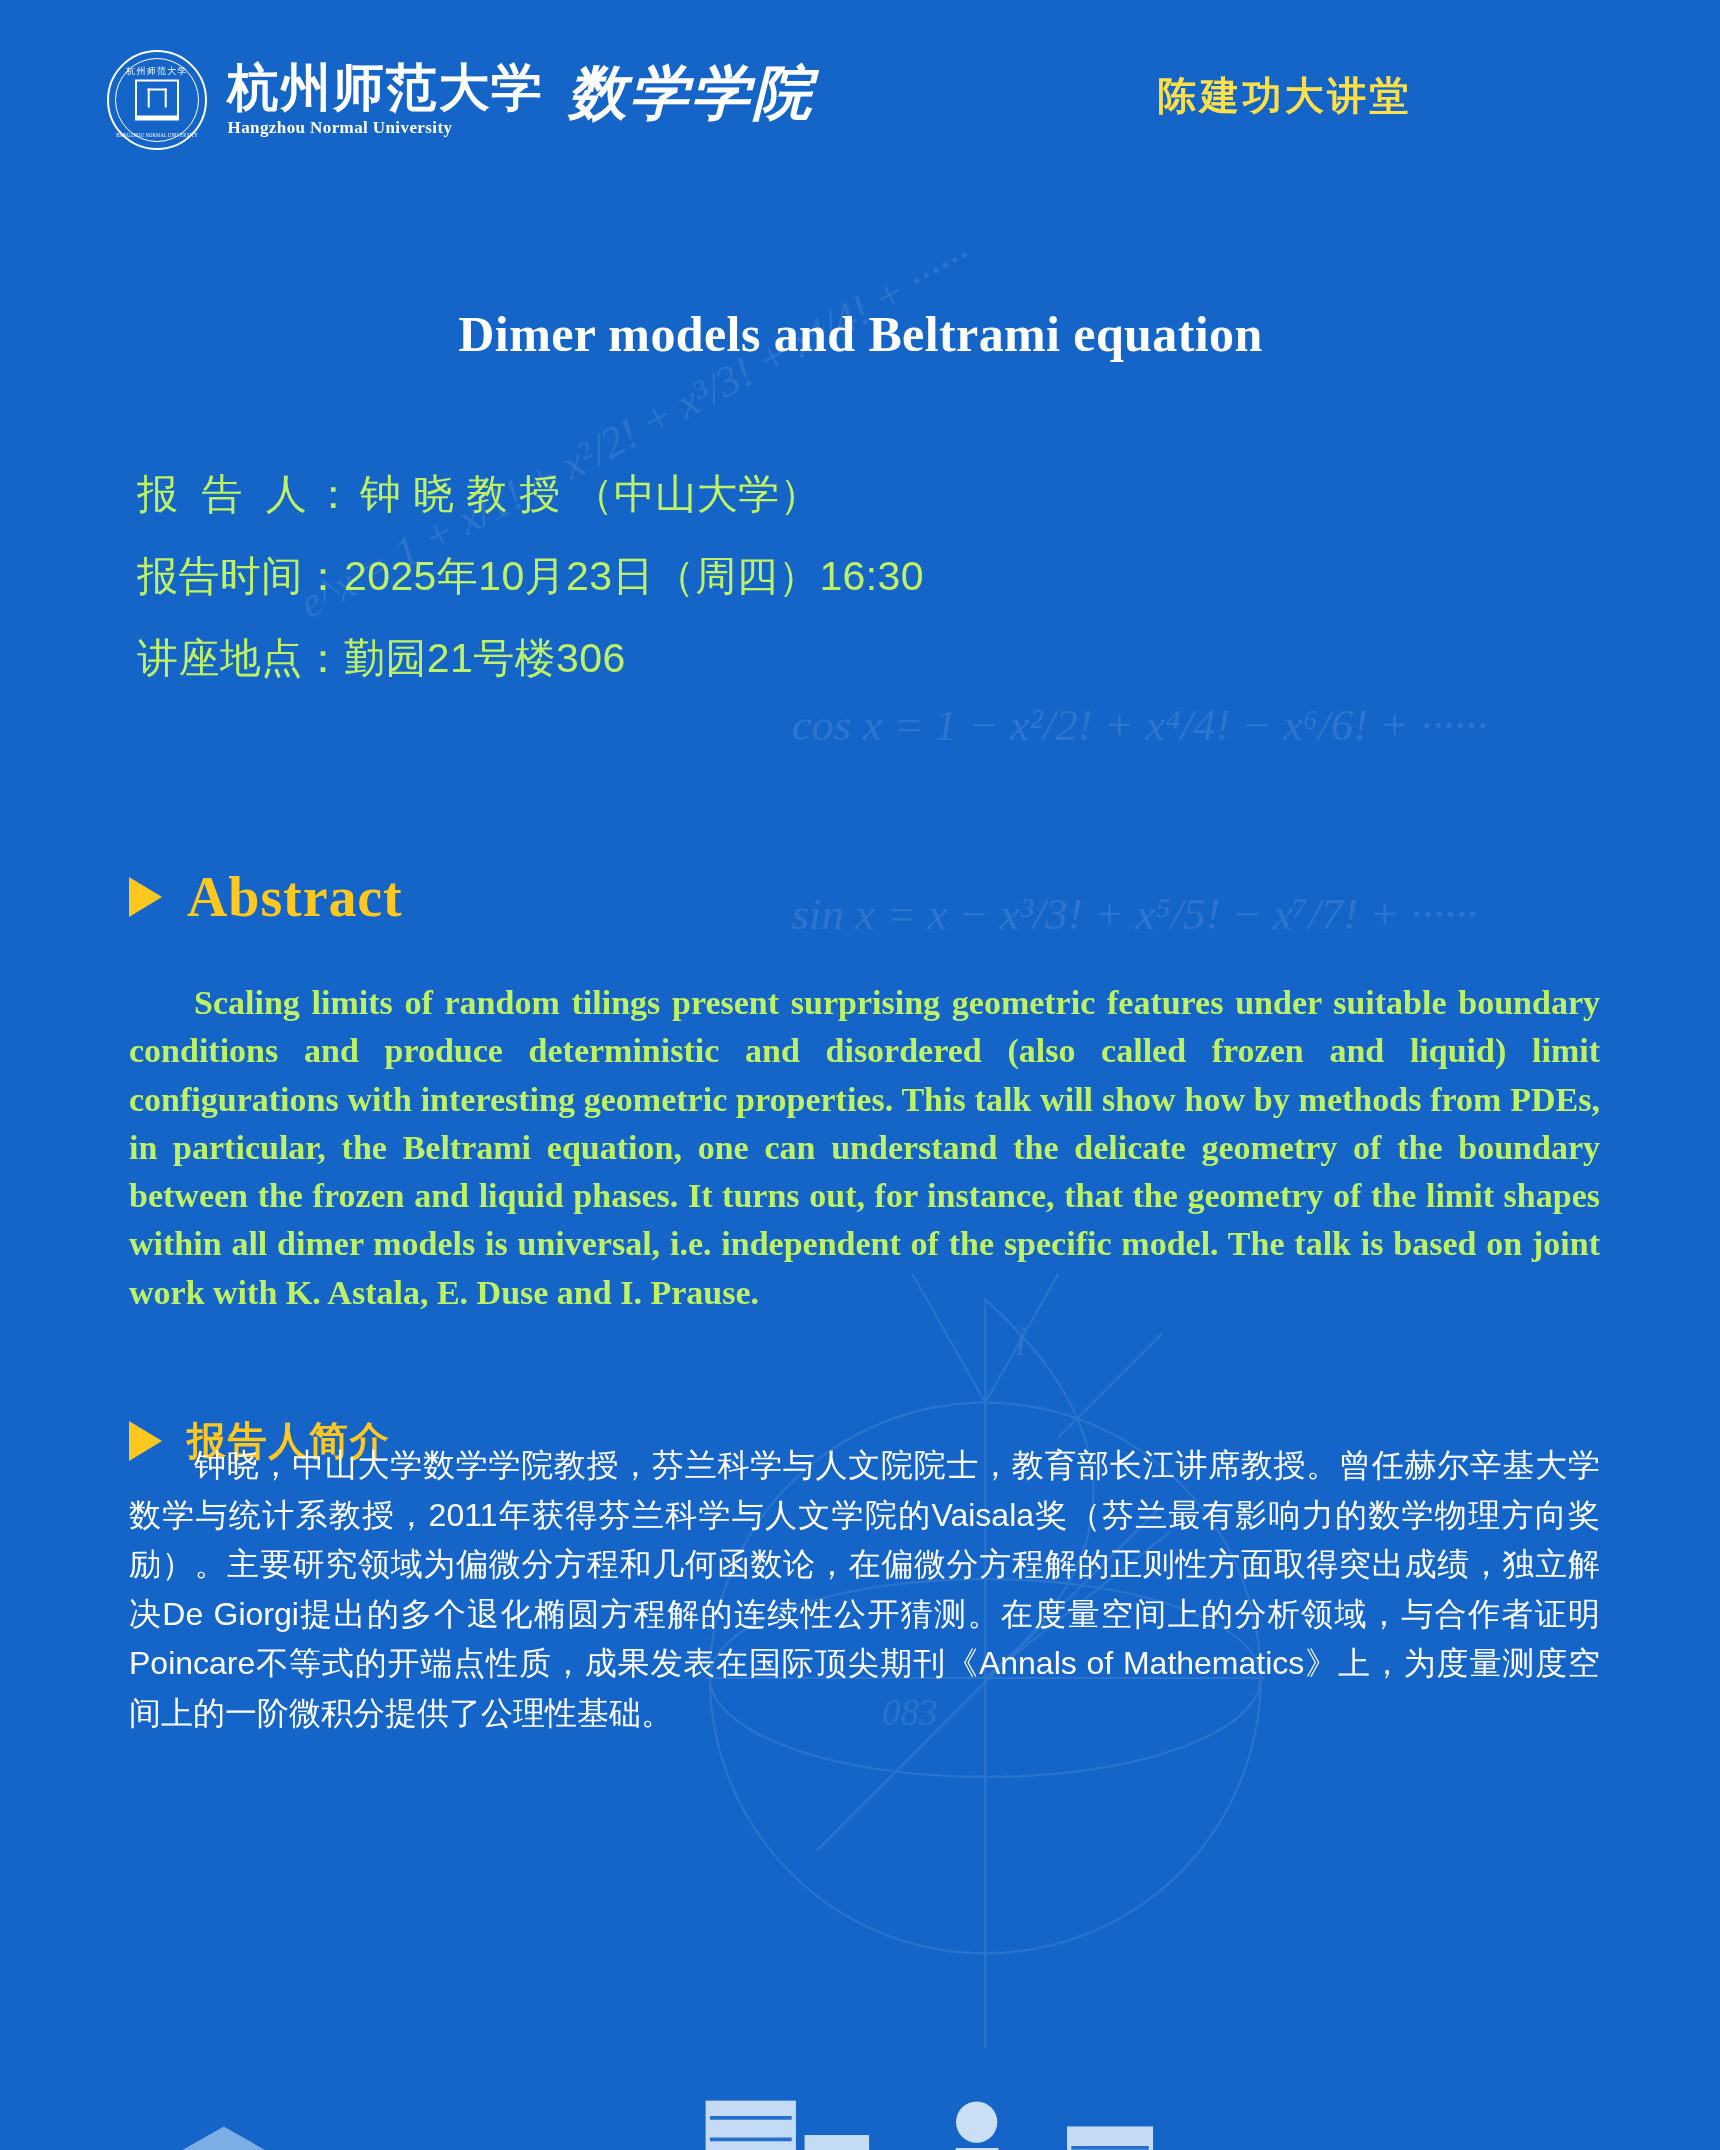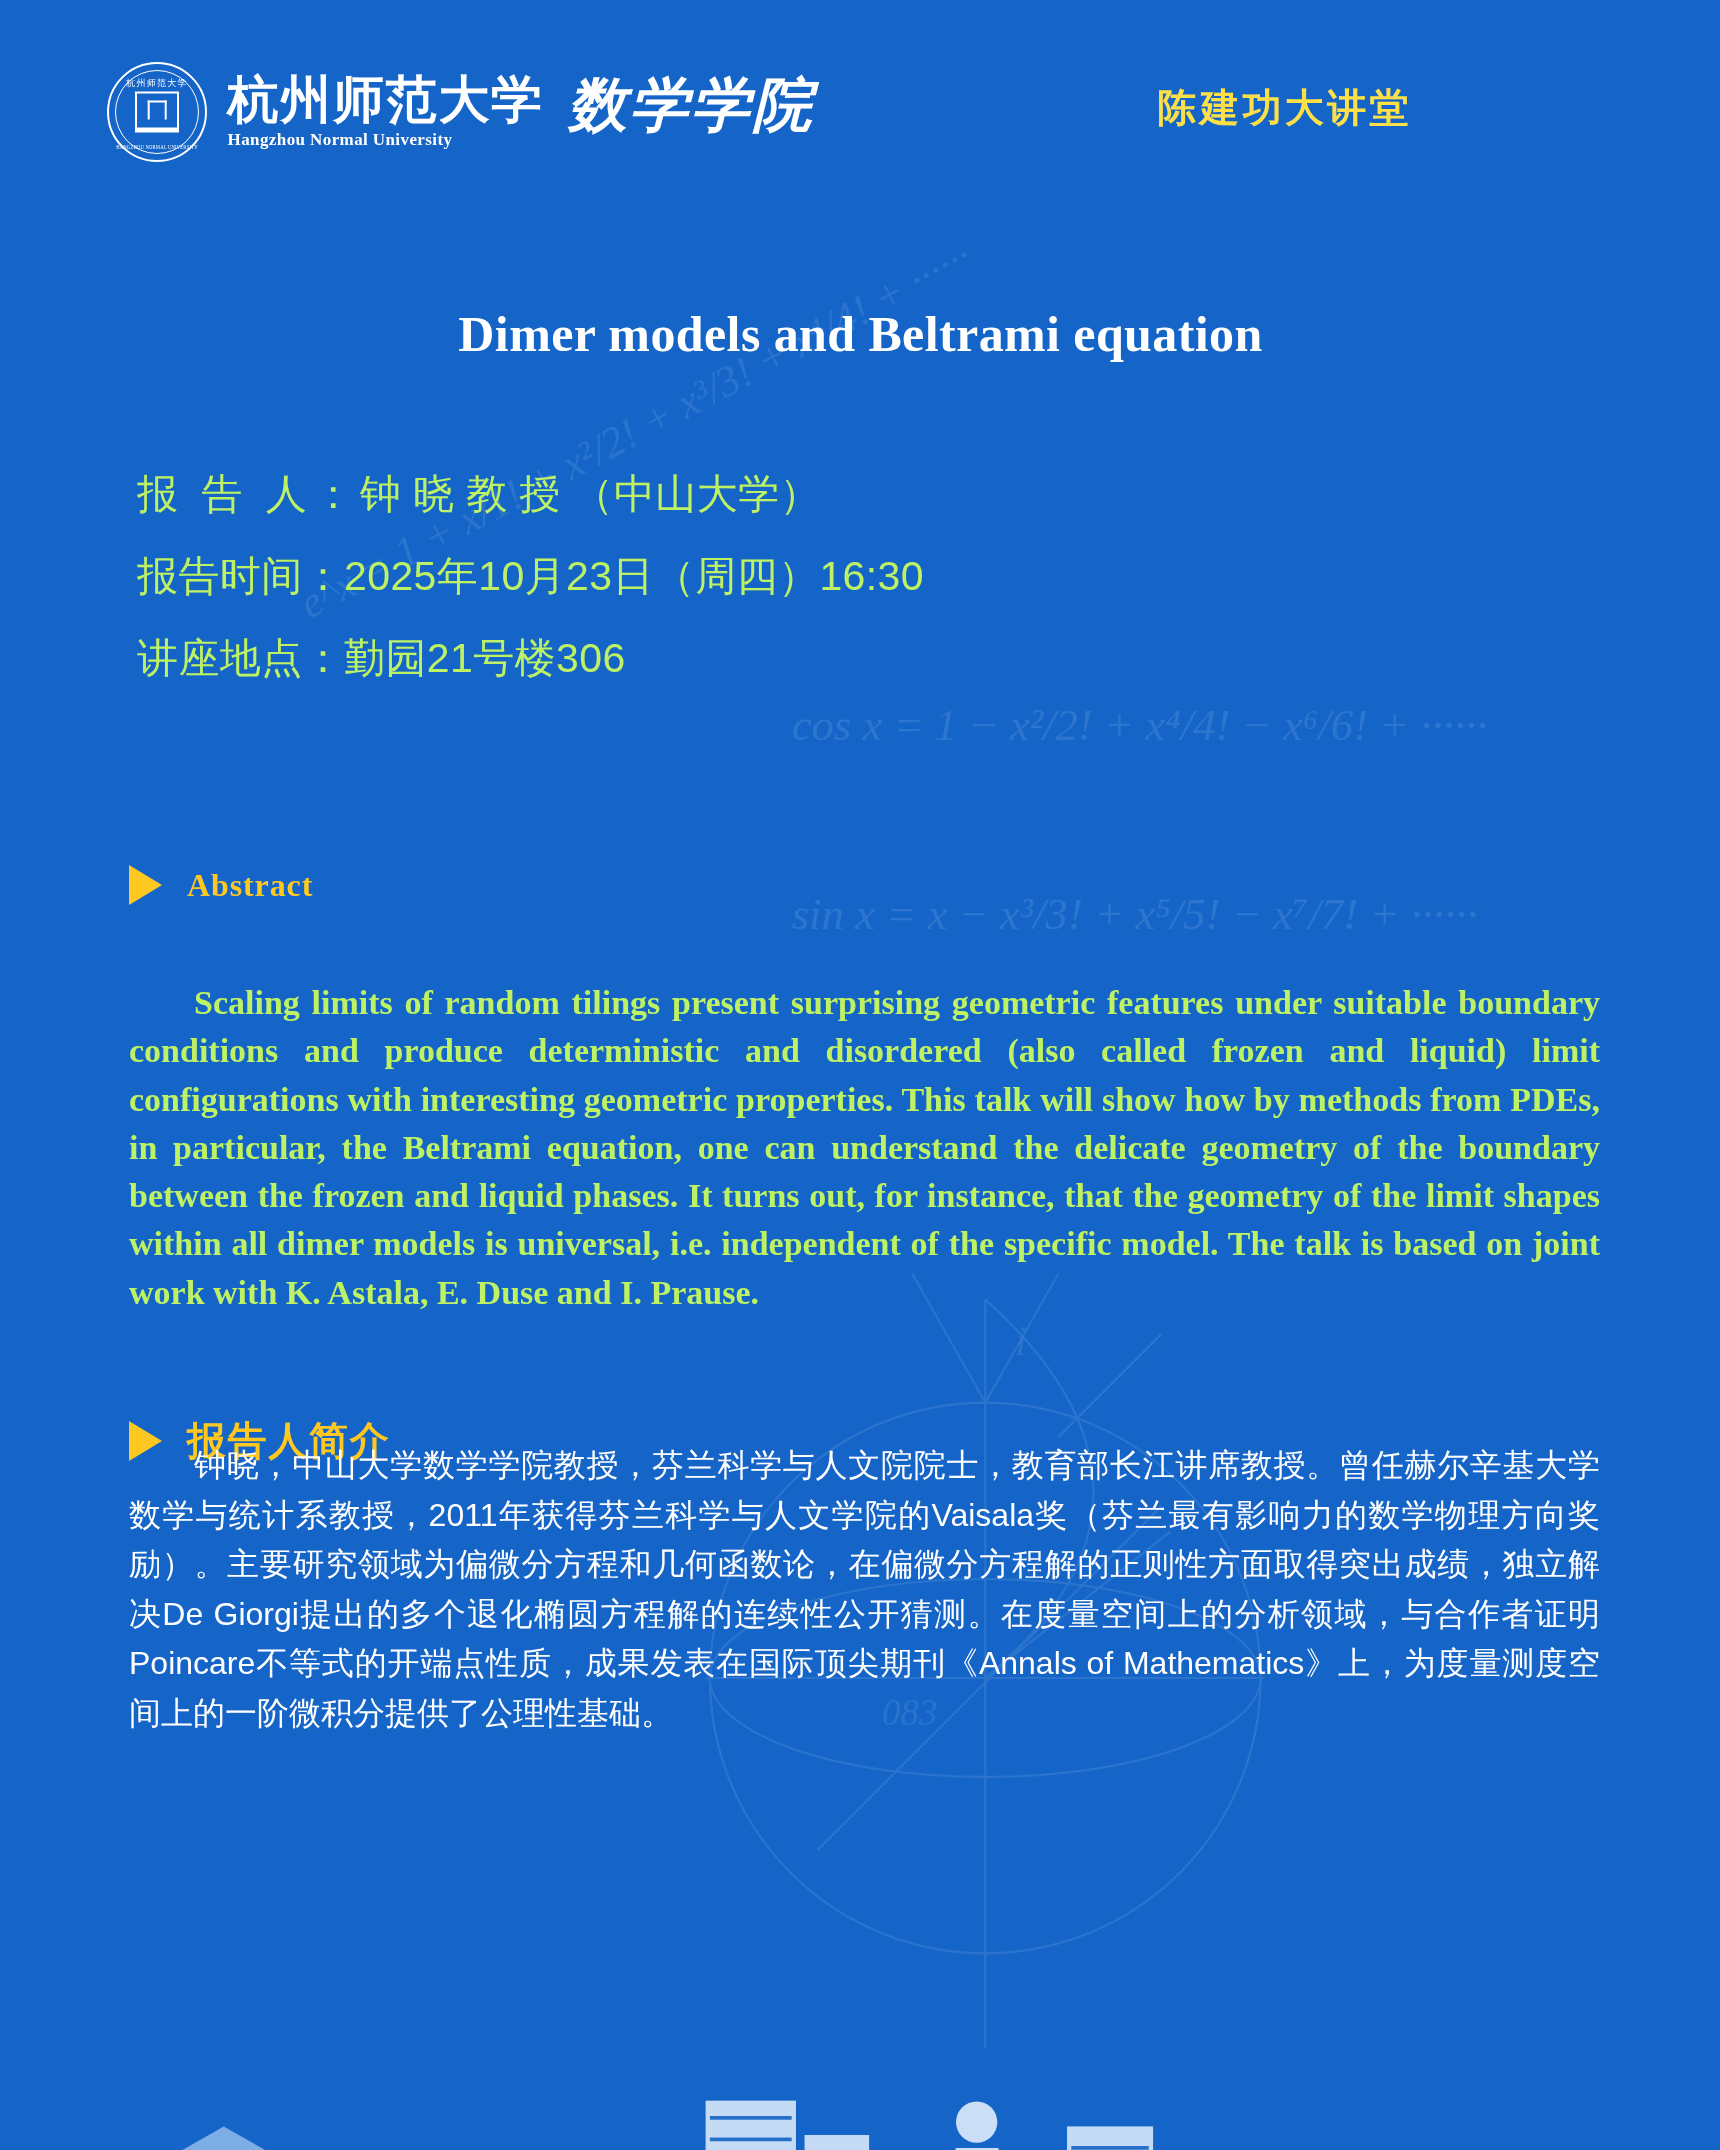--- a/index.html
+++ b/index.html
@@ -20,21 +20,21 @@
     position: absolute;
     inset: 0;
     pointer-events: none;
     z-index: 0;
     opacity: 0.30;
   }
 
   
   .header {
     position: absolute;
-    top: 16px; left: 0;
+    top: 4px; left: 0;
     width: 1515px;
     height: 198px;
     z-index: 5;
   }
   .logo-block {
     position: absolute;
     left: 107px;
     top: 46px;
     display: flex;
     align-items: center;
@@ -188,21 +188,21 @@
     width: 0; height: 0;
     border-left: 33px solid #ffc820;
     border-top: 20px solid transparent;
     border-bottom: 20px solid transparent;
     flex: 0 0 auto;
   }
   .sec-label {
     margin-left: 25px;
     font-family: "Liberation Serif", serif;
     font-weight: bold;
-    font-size: 32px;
+    font-size: 56px;
     color: #ffc820;
     letter-spacing: 0.9px;
   }
   .sec-label.cn {
     font-size: 39px;
     letter-spacing: 1.7px;
   }
   #abstract-head { top: 865px; }
   #bio-head { top: 1402px; margin-top: 12px; }
 

